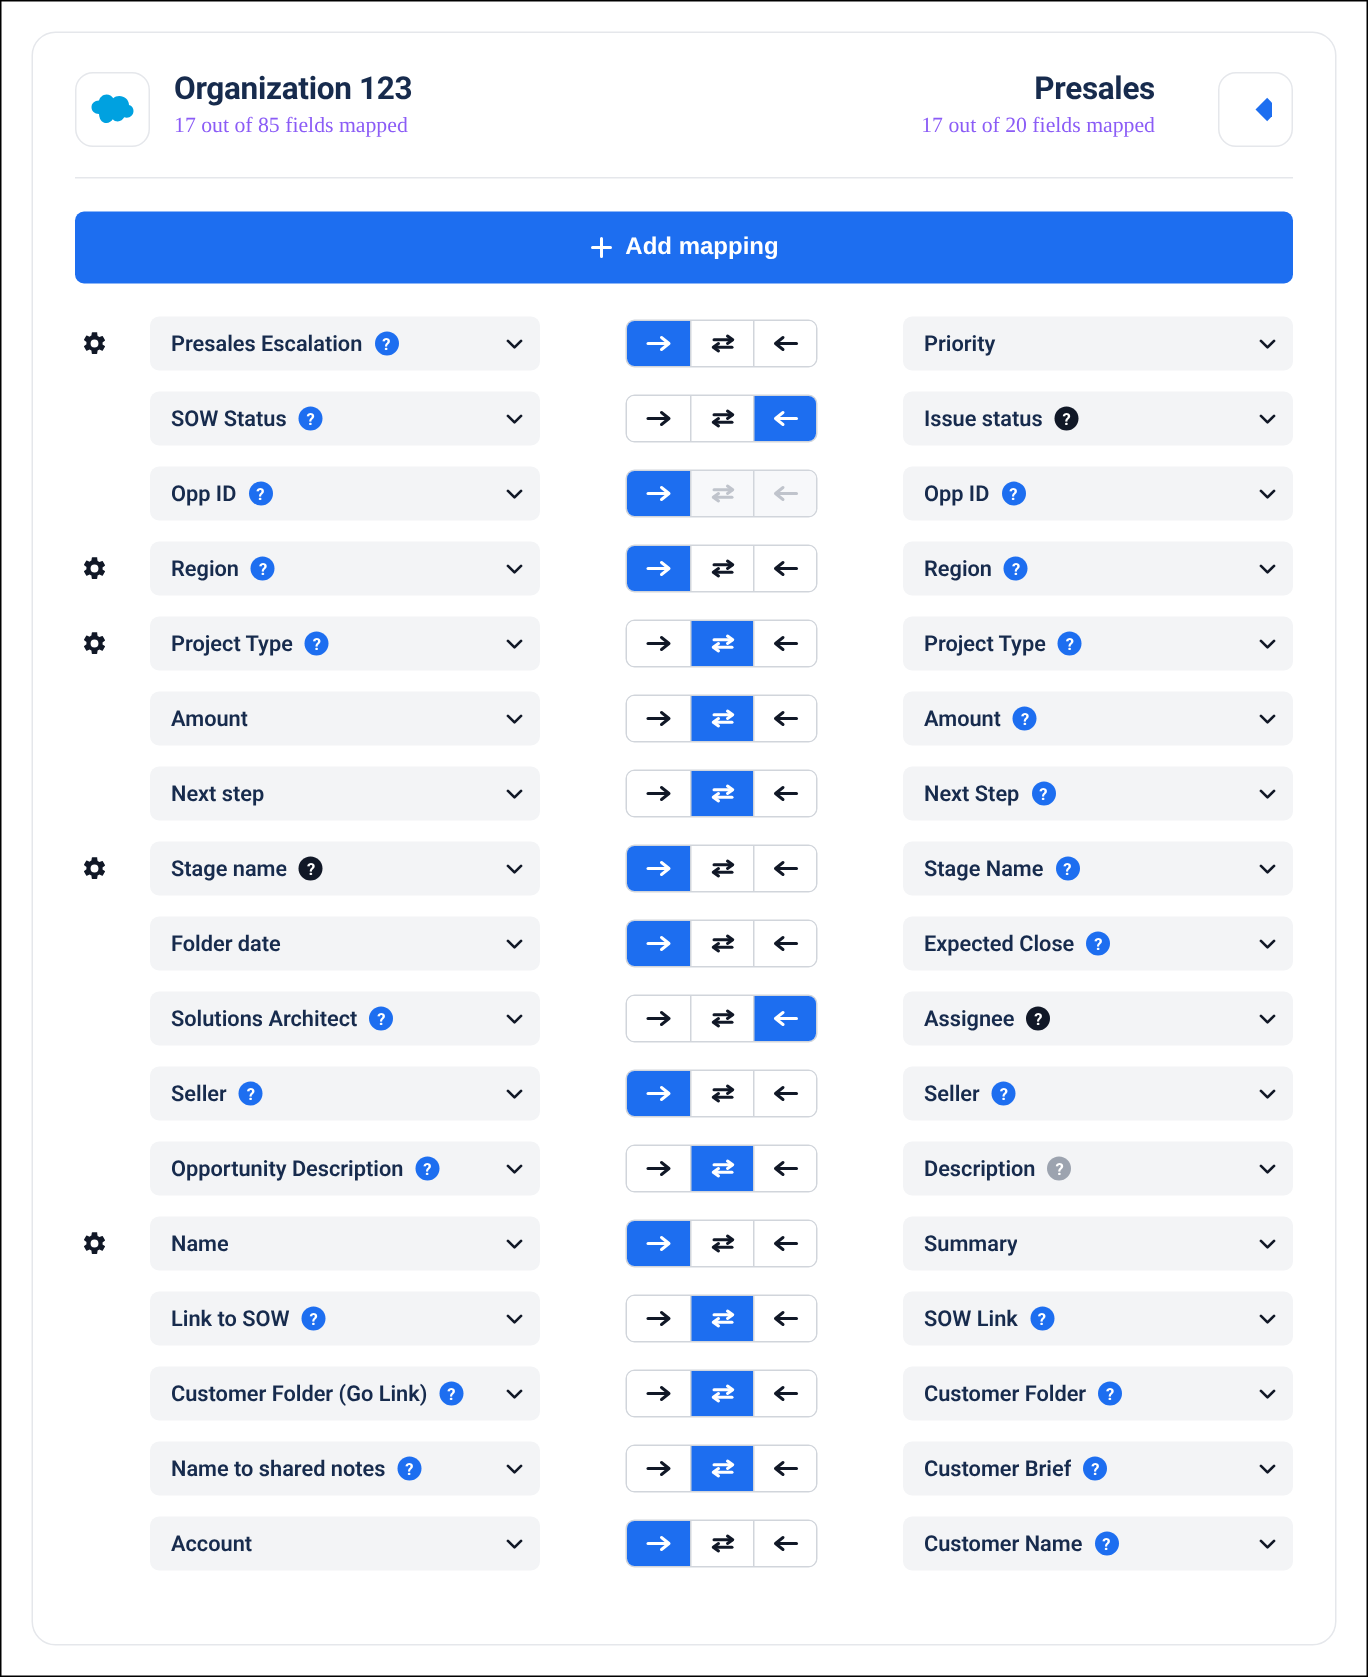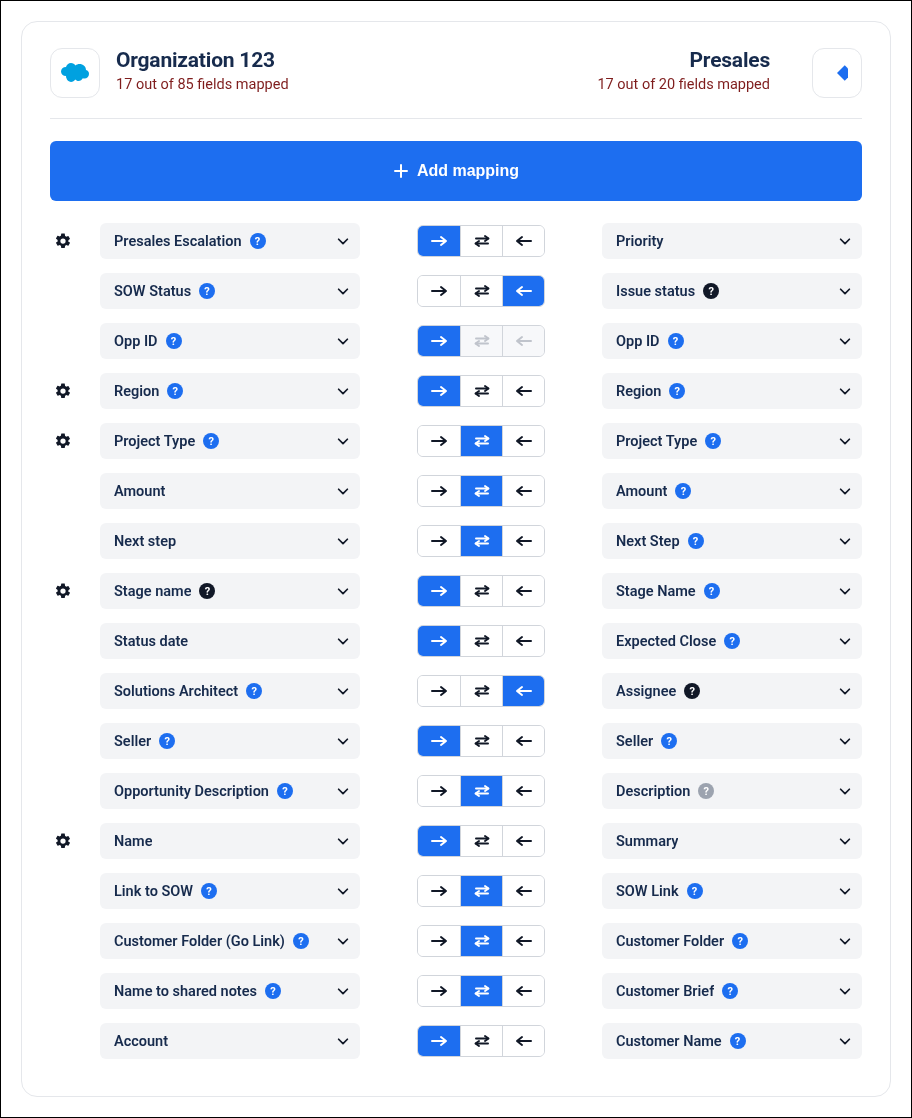--- a/index.html
+++ b/index.html
@@ -33,25 +33,25 @@
   .header-side { display: flex; gap: 16px; align-items: flex-start; }
   .header-side.right { flex-direction: row; align-items: flex-start; gap: 42px; }
   .header-text-left { display:flex; flex-direction:column; }
   .header-text-right { display:flex; flex-direction:column; align-items:flex-end; }
   .app-icon {
     width: 50px; height:50px; border:1px solid #e5e7eb; border-radius:12px;
     display:flex; align-items:center; justify-content:center;
     background:#fff;
   }
   .org-title { font-size: 21px; font-weight: 700; letter-spacing:-0.2px; }
-  .org-sub { font-size: 14.5px; color:#7f1d1d; margin-top:4px; }
+  .org-sub { font-size: 14.5px; color:#8b5cf6; margin-top:4px;font-family:Liberation Serif, serif; }
   .divider { height:1px; background:#e5e7eb; margin: 20px 0 22px 0; }
   .add-btn {
     width:100%; background:#1D6EF0; color:#fff; border:none; border-radius:6px;
-    height:60px; font-size:16px; font-weight:600; display:flex; align-items:center; justify-content:center; gap:8px;
+    height:48px; font-size:16px; font-weight:600; display:flex; align-items:center; justify-content:center; gap:8px;
     cursor:pointer;
   }
   .rows { margin-top: 22px; display:flex; flex-direction:column; gap:14px; }
   .row { display:grid; grid-template-columns: 26px 260px 1fr 260px; align-items:center; gap: 24px; }
   .gear-slot { width:26px; display:flex; align-items:center; justify-content:center; }
   .pill {
     background:#F3F4F6; border-radius:6px; height:36px; display:flex; align-items:center;
     padding: 0 10px 0 14px; gap:8px; cursor:pointer; justify-content:space-between;
   }
   .pill-left { display:flex; align-items:center; gap:8px; min-width:0; }
@@ -492,21 +492,21 @@
     </span>
     <svg class="chev" width="14" height="14" viewBox="0 0 16 16">
               <path d="M3 6l5 5 5-5" stroke="#111827" stroke-width="2" fill="none" stroke-linecap="round" stroke-linejoin="round"></path>
             </svg>
   </div>
   </div>
         <div class="row">
     <div class="gear-slot"></div>
     <div class="pill">
     <span class="pill-left">
-      <span class="pill-label">Status date</span>
+      <span class="pill-label">Folder date</span>
 
     </span>
     <svg class="chev" width="14" height="14" viewBox="0 0 16 16">
               <path d="M3 6l5 5 5-5" stroke="#111827" stroke-width="2" fill="none" stroke-linecap="round" stroke-linejoin="round"></path>
             </svg>
   </div>
     <div class="dir">
             <div class="seg">
     <button class="active">
                 <svg width="20" height="14" viewBox="0 0 20 14">

